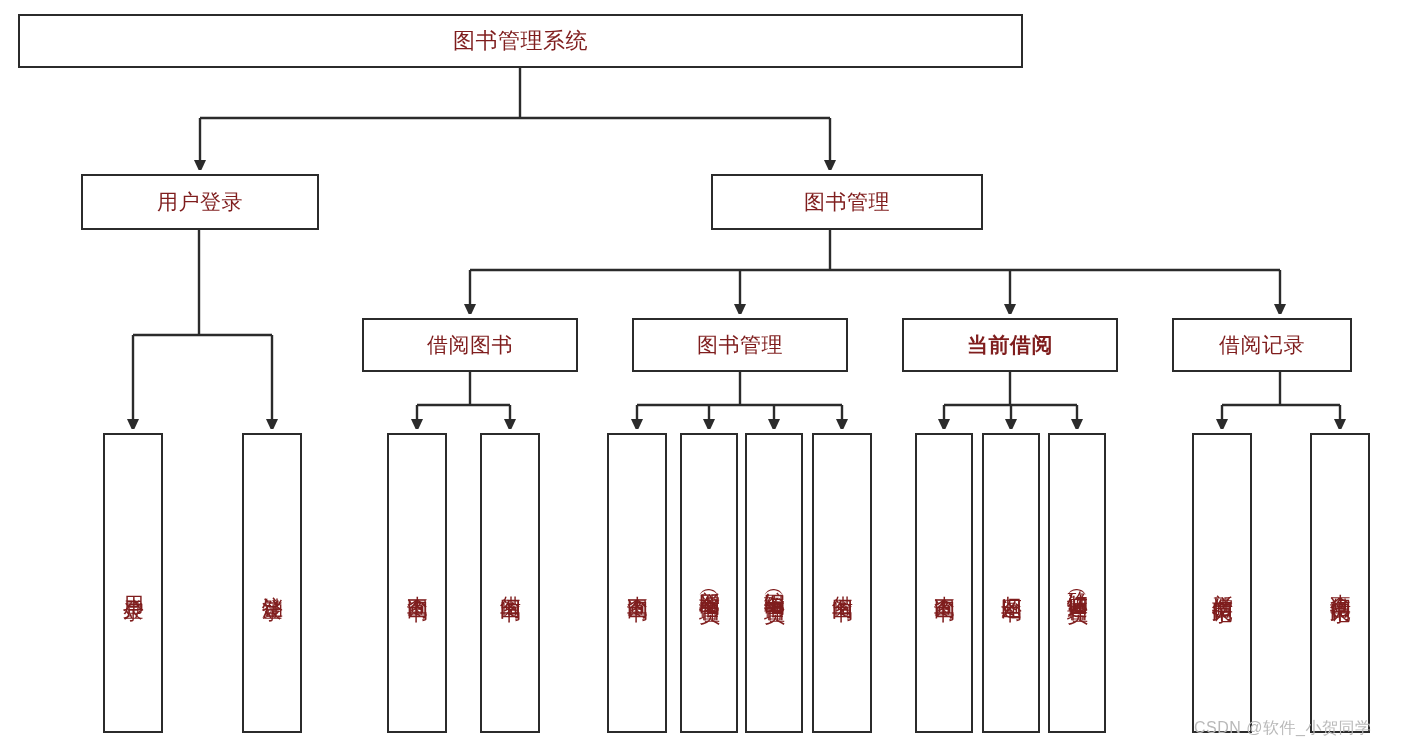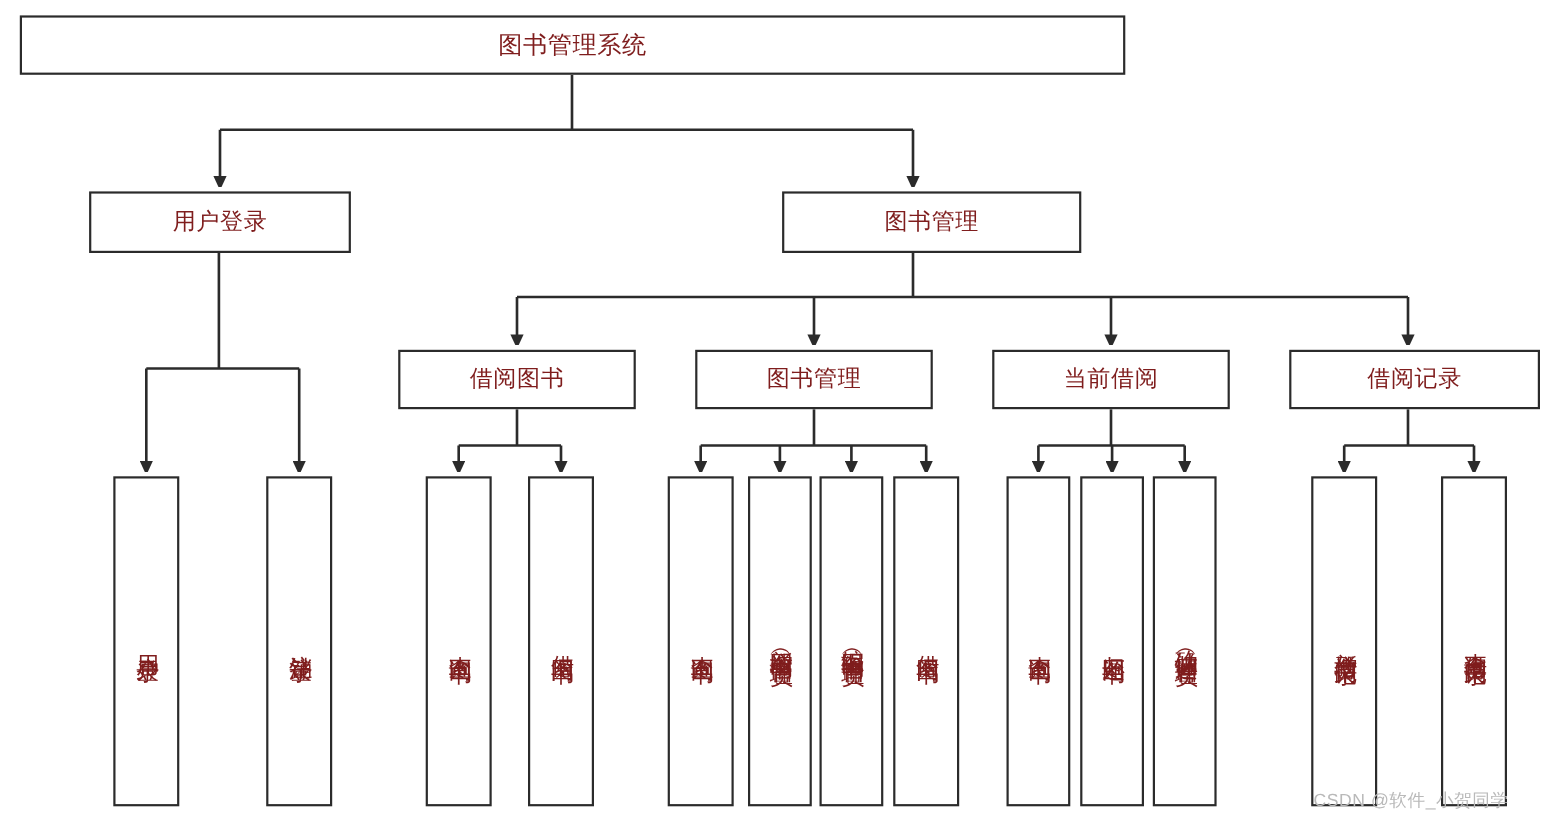--- a/index.html
+++ b/index.html
@@ -125,24 +125,24 @@
       </div>
       <div class="node h" style="left: 711px; top: 174px; width: 272px; height: 56px;">
         <span class="label">图书管理</span>
       </div>
       <div class="node h" style="left: 362px; top: 318px; width: 216px; height: 54px;">
         <span class="label">借阅图书</span>
       </div>
       <div class="node h" style="left: 632px; top: 318px; width: 216px; height: 54px;">
         <span class="label">图书管理</span>
       </div>
-      <div class="node h" style="left: 902px; top: 318px; width: 216px; height: 54px;">
+      <div class="node h" style="left: 902px; top: 318px; width: 216px; height: 54px; font-weight: bold;">
         <span class="label">当前借阅</span>
       </div>
-      <div class="node h" style="left: 1172px; top: 318px; width: 228px; height: 54px;">
+      <div class="node h" style="left: 1172px; top: 318px; width: 180px; height: 54px;">
         <span class="label">借阅记录</span>
       </div>
       <div class="node v" style="left: 103px; top: 433px; width: 60px; height: 300px;">
         <span class="label">用户登录</span>
       </div>
       <div class="node v" style="left: 242px; top: 433px; width: 60px; height: 300px;">
         <span class="label">注销登录</span>
       </div>
       <div class="node v" style="left: 387px; top: 433px; width: 60px; height: 300px;">
         <span class="label">查询图书</span>

